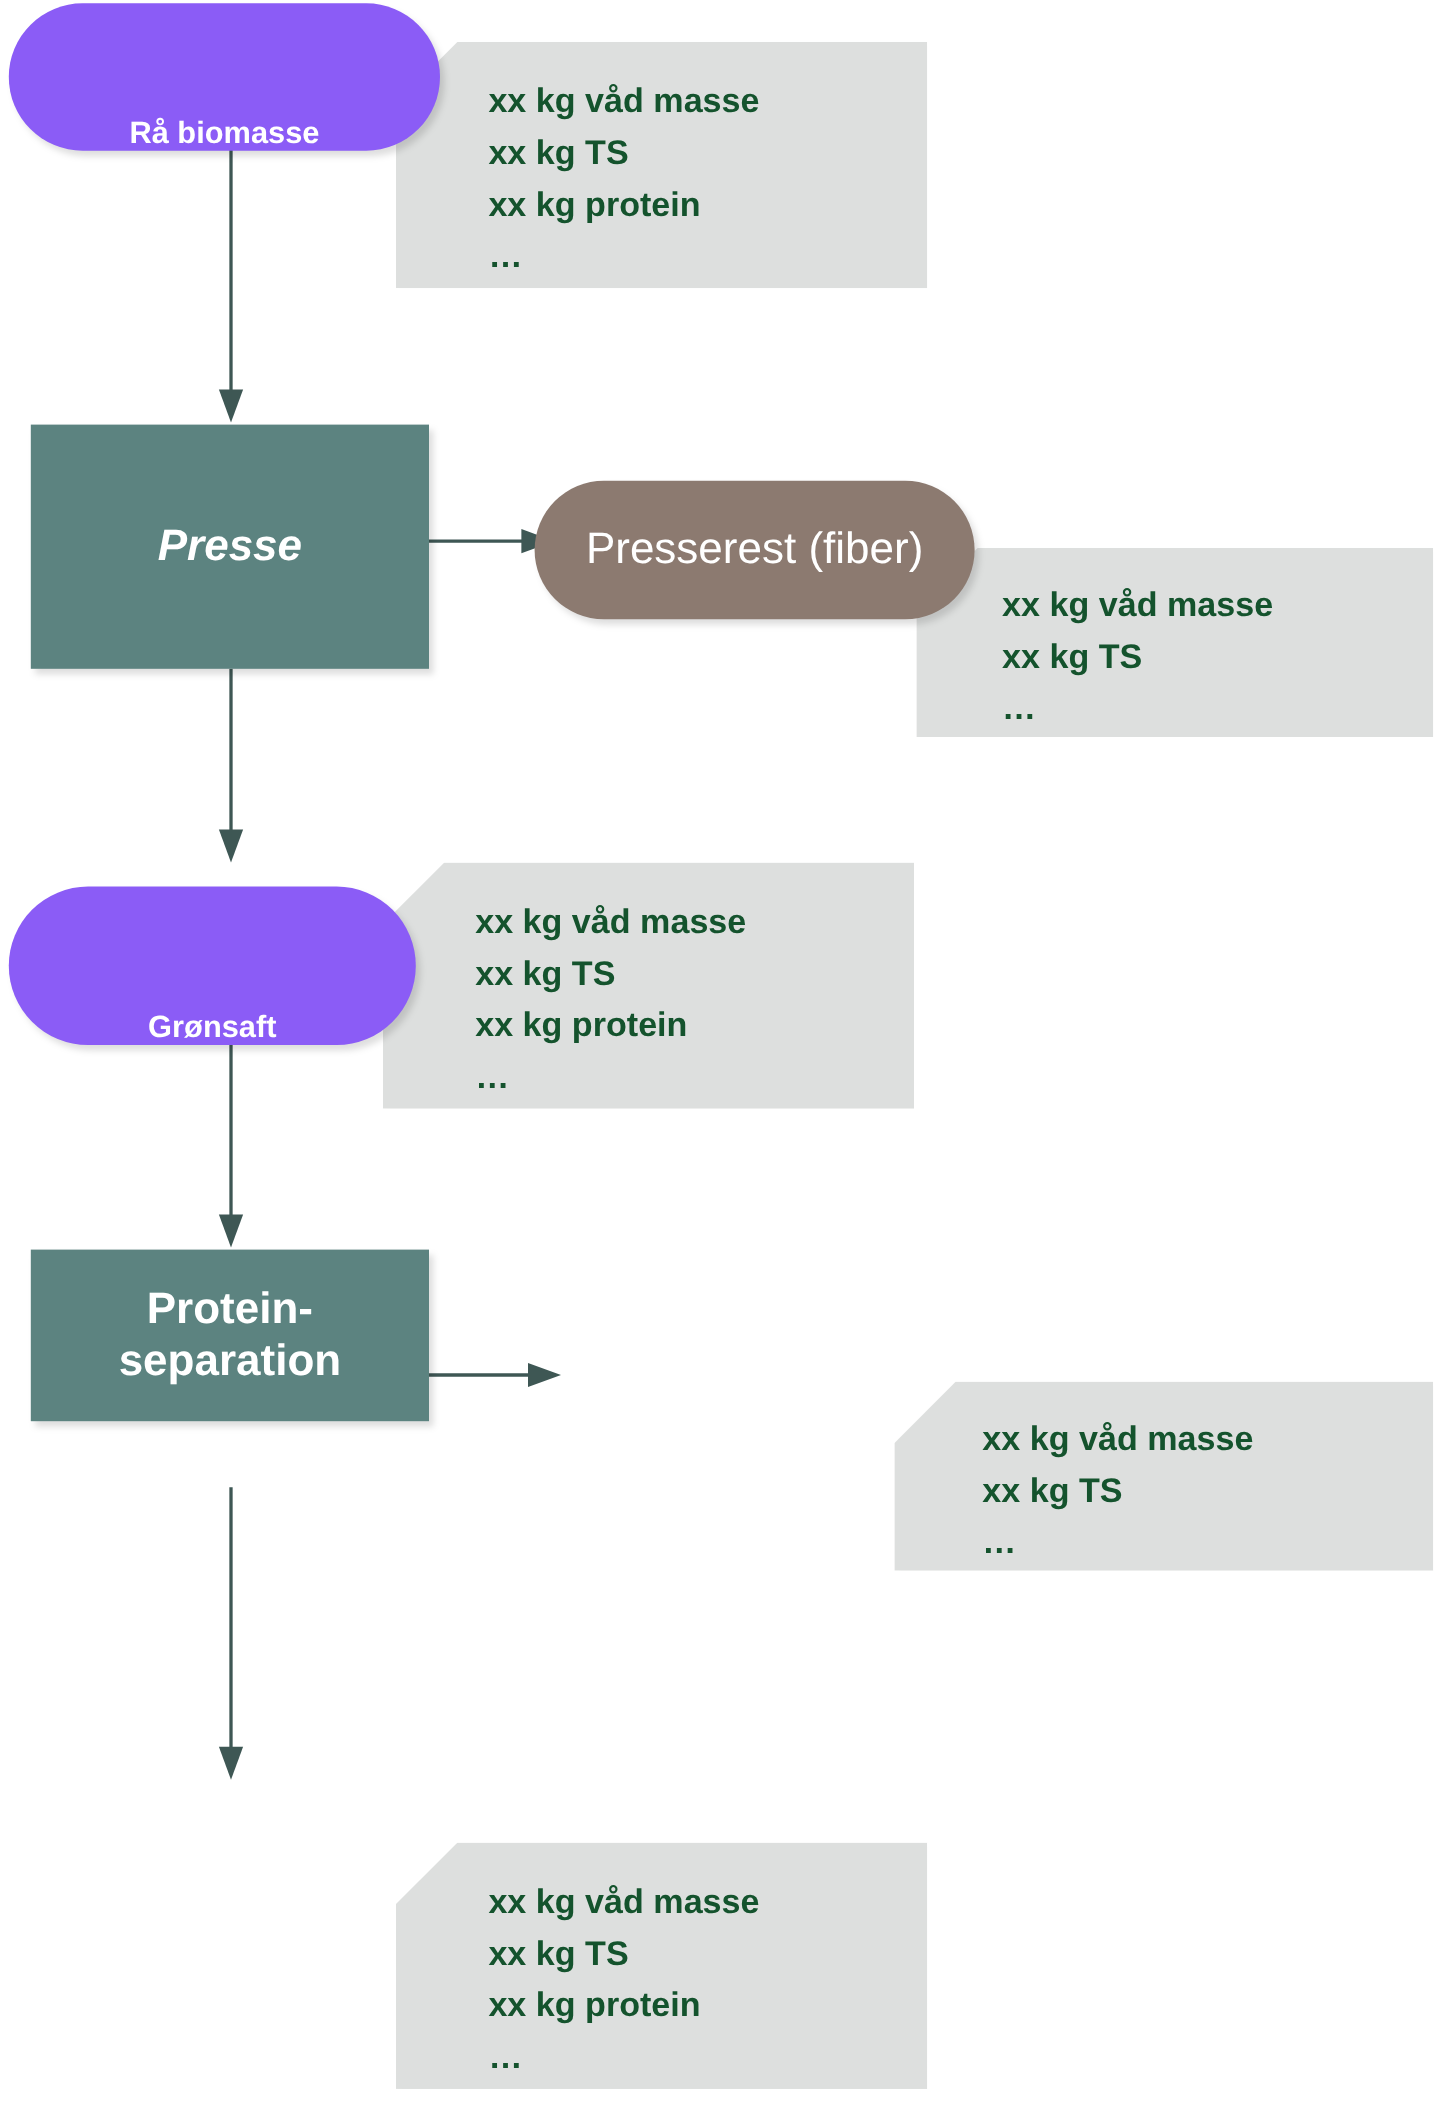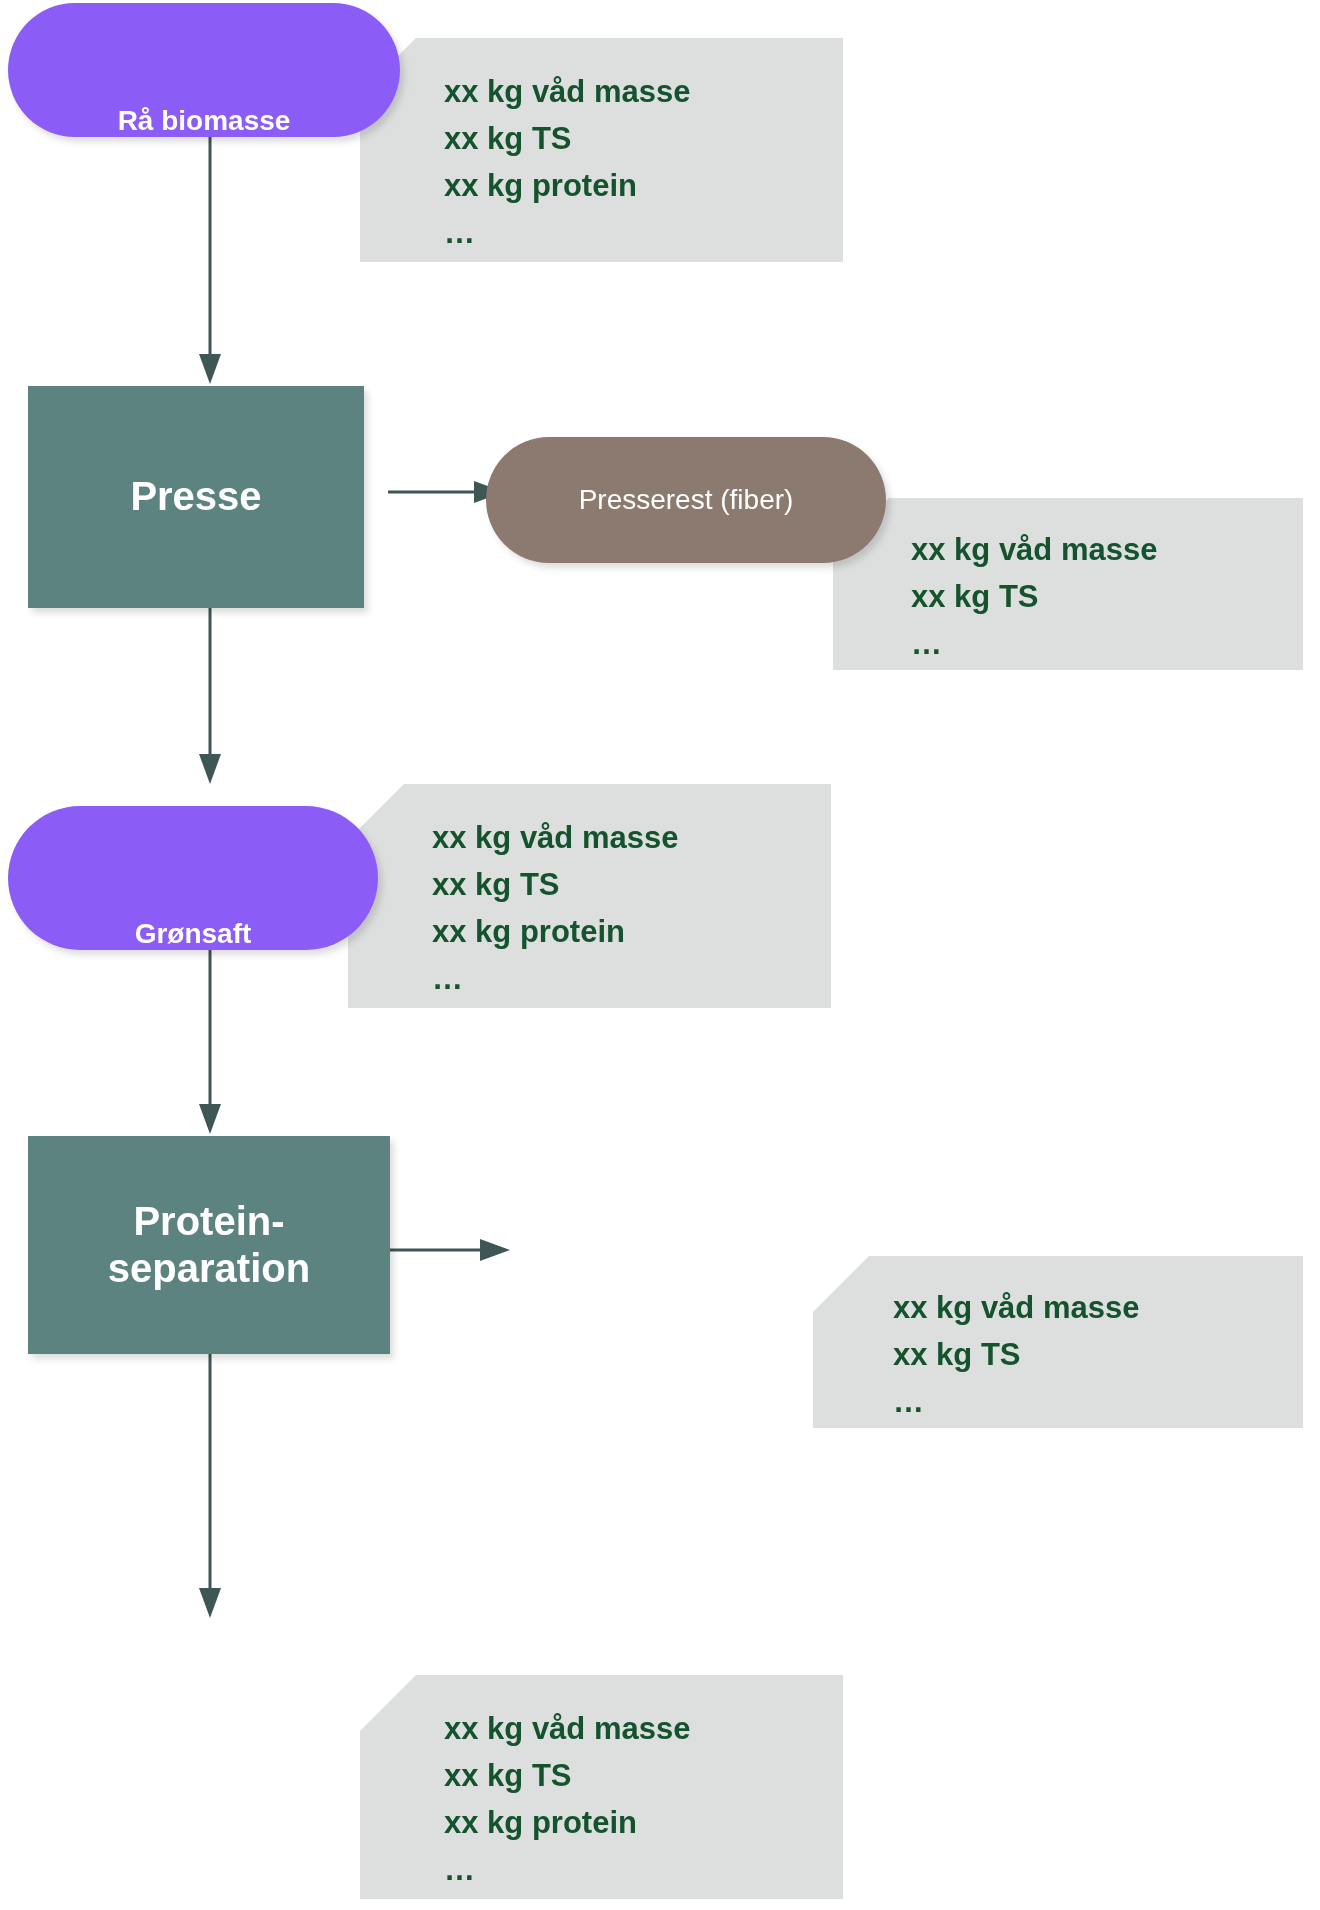--- a/index.html
+++ b/index.html
@@ -145,32 +145,32 @@
       <div style="margin-top:16px;">xx kg TS</div>
       <div style="margin-top:16px;">xx kg protein</div>
       <div style="margin-top:16px;">…</div>
     </div>
   </div>
 
   <div class="node stadium dark" style="left:8px;top:3px;width:392px;height:134px;">
     <span class="lbl bold" style="font-size:28px;">Rå biomasse</span>
   </div>
 
-  <div class="node process" style="left:28px;top:386px;width:336px;height:222px;">
+  <div class="node process" style="left:28px;top:386px;width:362px;height:222px;font-style:italic;">
     <span class="lbl bold" style="font-size:40px;">Presse</span>
   </div>
 
   <div class="node stadium brown" style="left:486px;top:437px;width:400px;height:126px;">
-    <span class="lbl reg" style="font-size:28px;">Presserest (fiber)</span>
+    <span class="lbl reg" style="font-size:40px;">Presserest (fiber)</span>
   </div>
 
   <div class="node stadium dark" style="left:8px;top:786px;width:370px;height:144px;margin-top:20px;">
     <span class="lbl bold" style="font-size:28px;">Grønsaft</span>
   </div>
 
-  <div class="node process" style="left:28px;top:1136px;width:362px;height:218px;">
+  <div class="node process" style="left:28px;top:1136px;width:362px;height:156px;">
     <span class="lbl bold" style="font-size:40px;">Protein-
 separation</span>
   </div>
 
 
 
 </div>
 
 </body></html>

